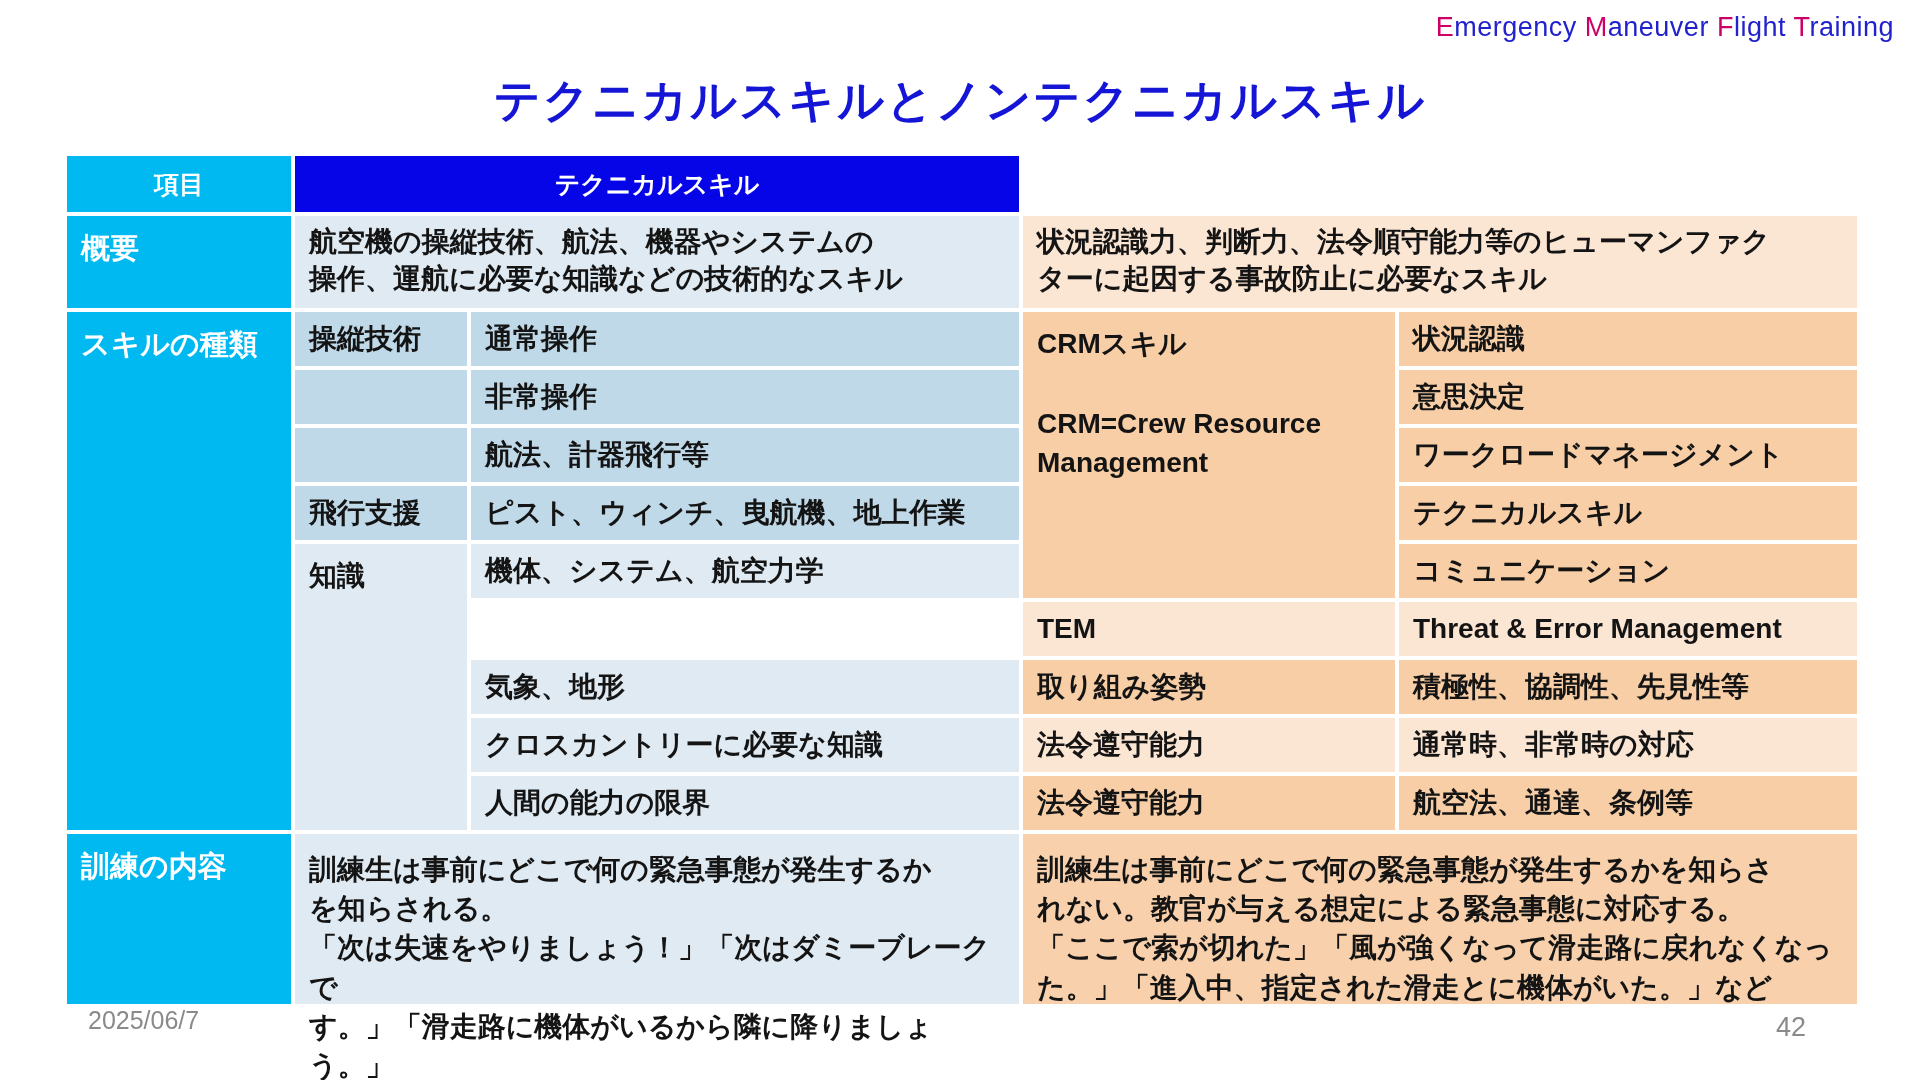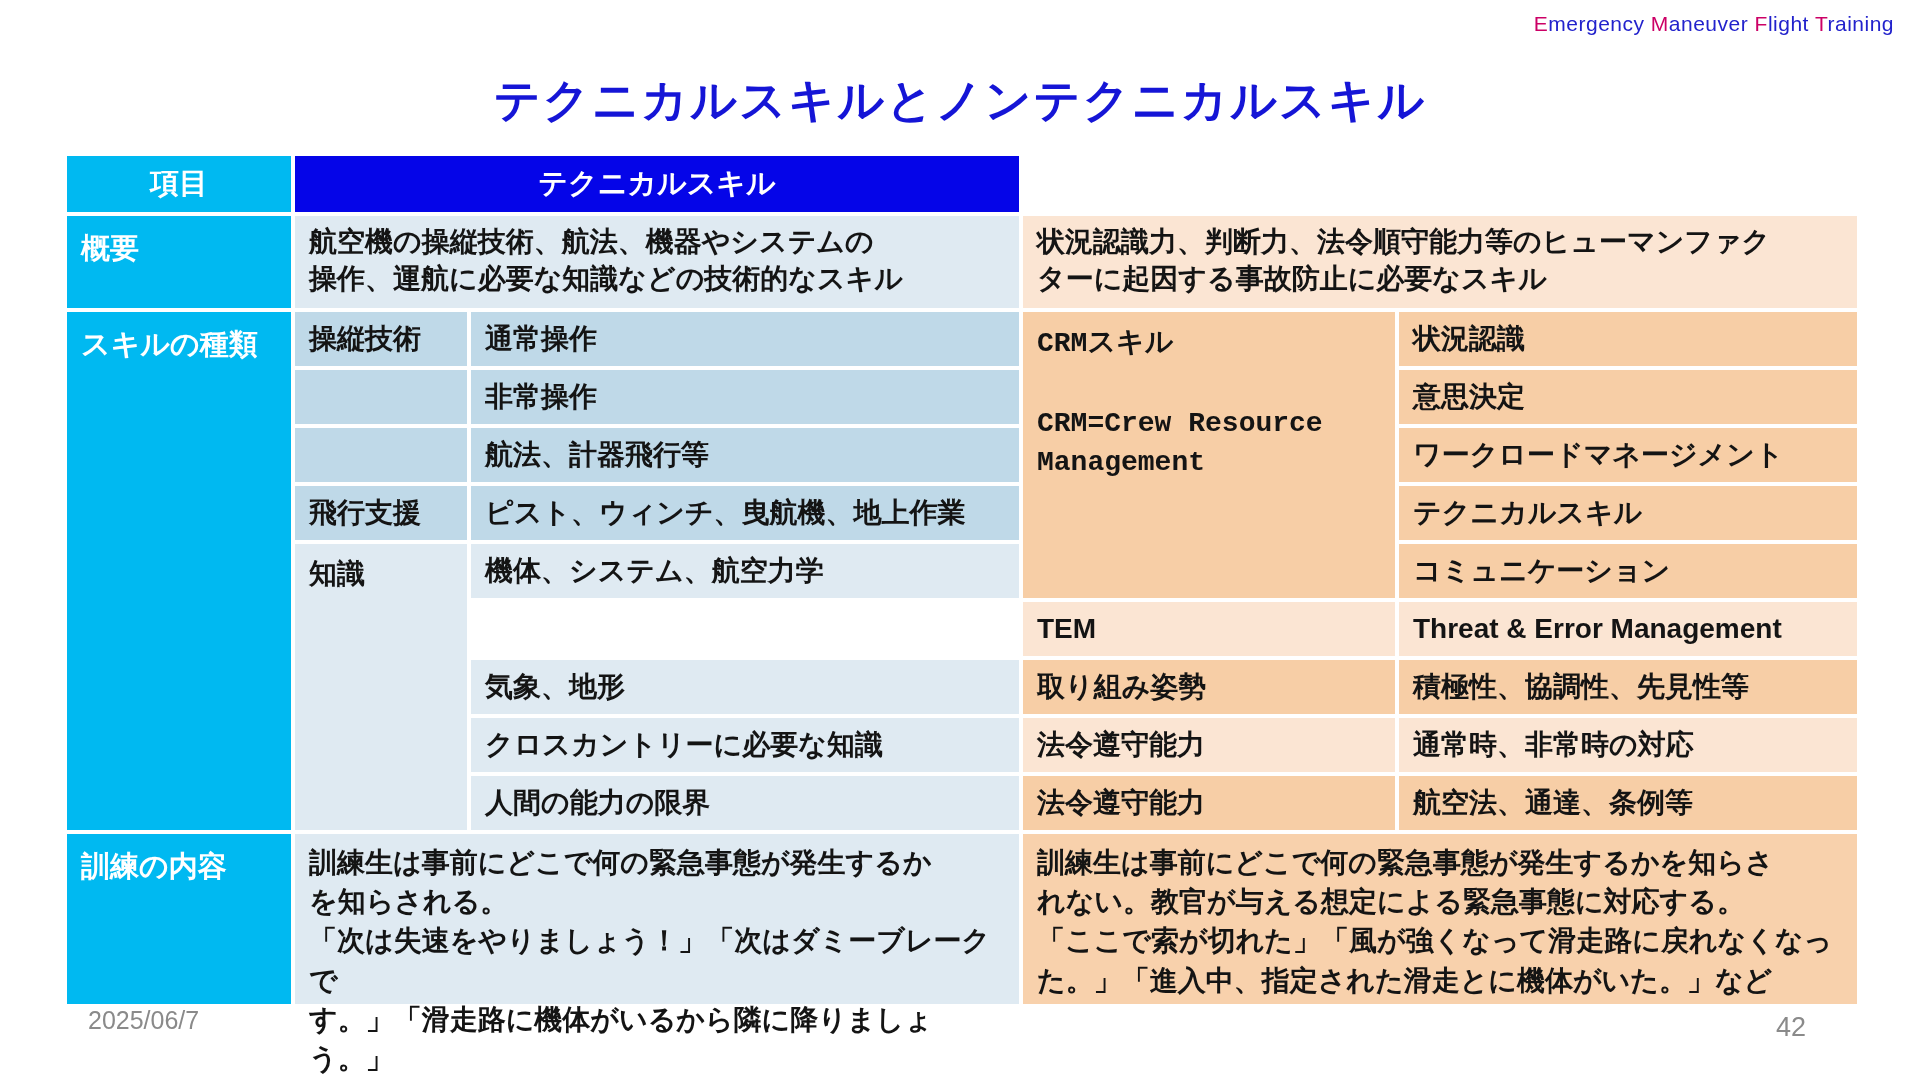--- a/index.html
+++ b/index.html
@@ -7,39 +7,39 @@
   body { font-family:"Liberation Sans","DejaVu Sans",sans-serif; position:relative; }
 
   :root{
     --cyan:#00b9f1; --header_blue:#0505e8; --header_green:#00a651;
     --cell_blue_medium:#bfd9e8; --cell_blue_light:#dfeaf2;
     --cell_peach_dark:#f7cea6; --cell_peach_light:#fbe5d3; --cell_peach_mid:#f8d1ac;
     --title_blue:#1515d6; --accent_crimson:#cc0066; --accent_blue:#2222cc;
     --footer_gray:#8a8a8a;
   }
 
-  .wordmark { position:absolute; top:12px; right:26px; font-size:21px; letter-spacing:0.5px; white-space:nowrap;margin-left:31px; }
+  .wordmark { position:absolute; top:12px; right:26px; font-size:27px; letter-spacing:0.5px; white-space:nowrap;margin-left:31px; }
   .wm-f { color:var(--accent_crimson); }
   .wm-r { color:var(--accent_blue); }
 
   .title { position:absolute; top:70px; left:0; width:100%; text-align:center;
            font-size:46px; font-weight:bold; color:var(--title_blue); letter-spacing:2px; }
 
   .tbl { position:absolute; left:67px; top:156px;
          display:grid;
          grid-template-columns:224px 172px 548px 372px 458px;
          grid-template-rows:56px 92px repeat(9,54px) 170px;
          gap:4px; }
 
   .cell { display:flex; align-items:center; padding:0 14px; font-size:28px; font-weight:600; color:#141414; line-height:1.3; }
-  .hcell { justify-content:center; padding:0; color:#ffffff; font-weight:bold; font-size:29px; }
+  .hcell { justify-content:center; padding:0; color:#ffffff; font-weight:bold; font-size:25px; }
   .labelcell { align-items:flex-start; padding-top:14px; color:#ffffff; font-weight:bold; font-size:29px; }
   .multiline { align-items:flex-start; padding-top:7px; white-space:pre-line; line-height:1.33; }
-  .crmcell { align-items:flex-start; padding-top:12px; white-space:pre-line; line-height:1.42;font-family:Liberation Mono, monospace; }
-  .trainline { align-items:flex-start; padding-top:9px; white-space:pre-line; line-height:1.4; }
+  .crmcell { align-items:flex-start; padding-top:12px; white-space:pre-line; line-height:1.42; }
+  .trainline { align-items:flex-start; padding-top:16px; white-space:pre-line; line-height:1.4; }
 
   .bg-cyan { background:var(--cyan); }
   .bg-bluehdr { background:var(--header_blue); }
   .bg-greenhdr { background:var(--header_green); }
   .bg-bmed { background:var(--cell_blue_medium); }
   .bg-blight { background:var(--cell_blue_light); }
   .bg-pdark { background:var(--cell_peach_dark); }
   .bg-plight { background:var(--cell_peach_light); }
   .bg-pmid { background:var(--cell_peach_mid); }
 

